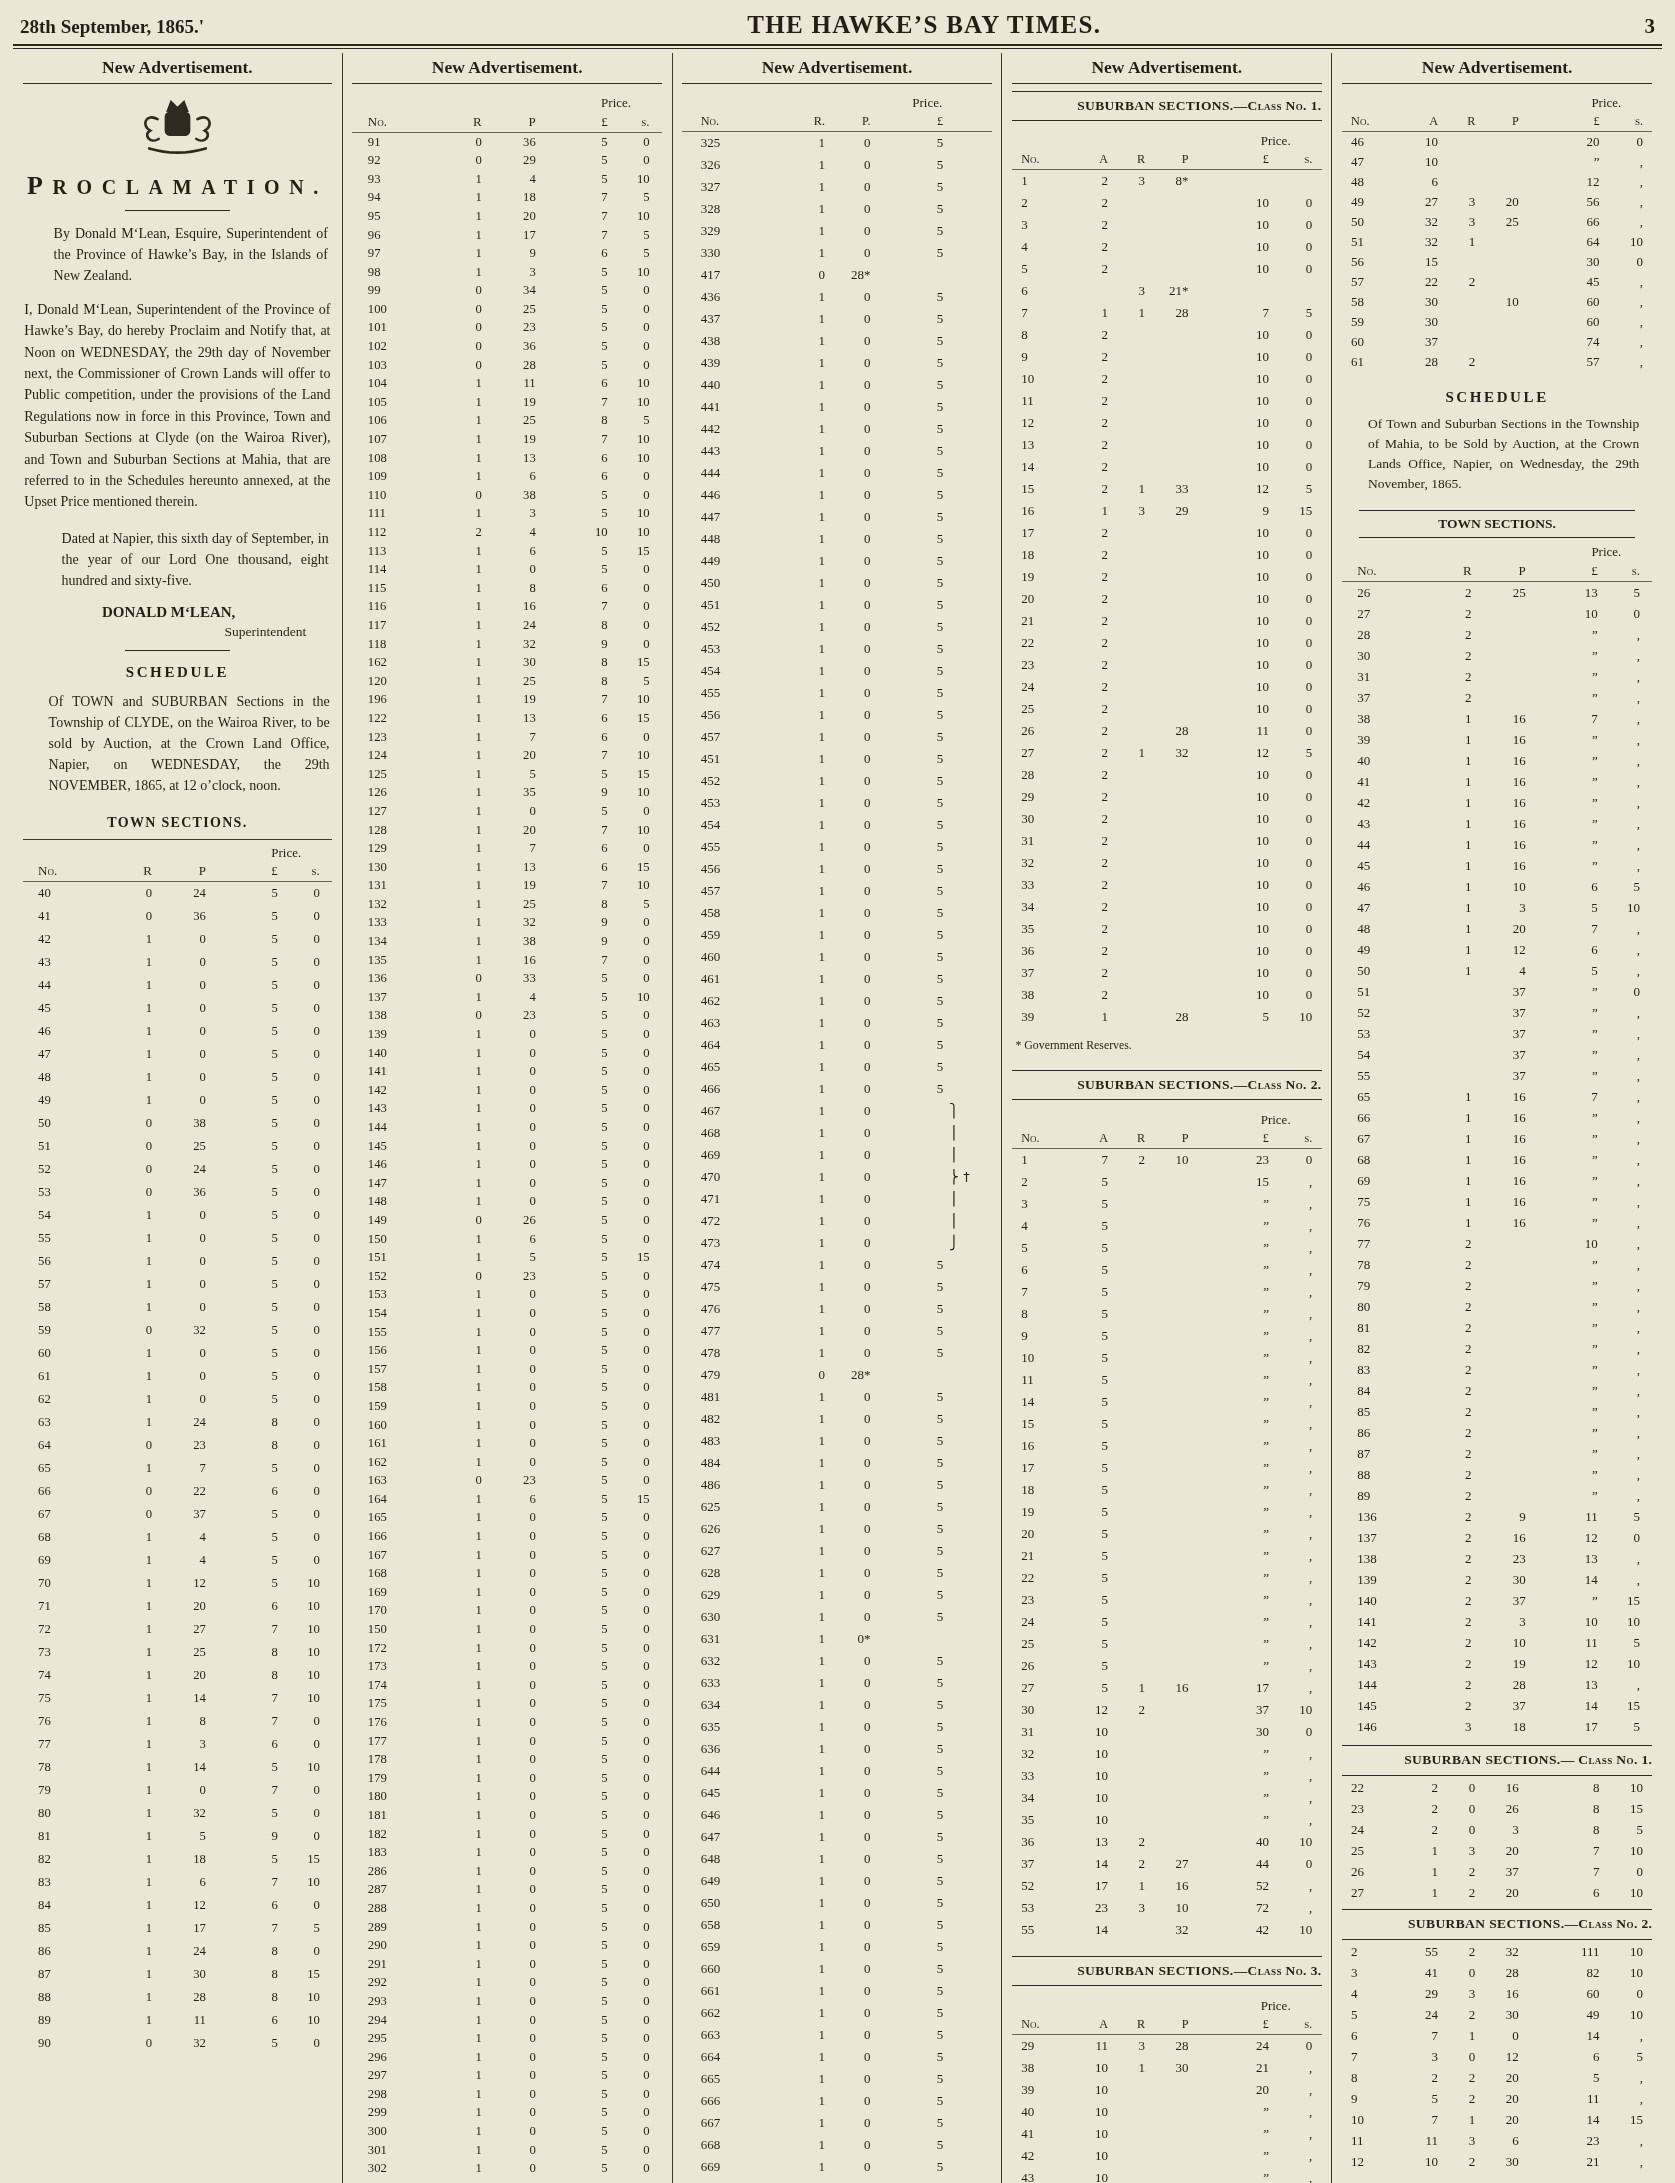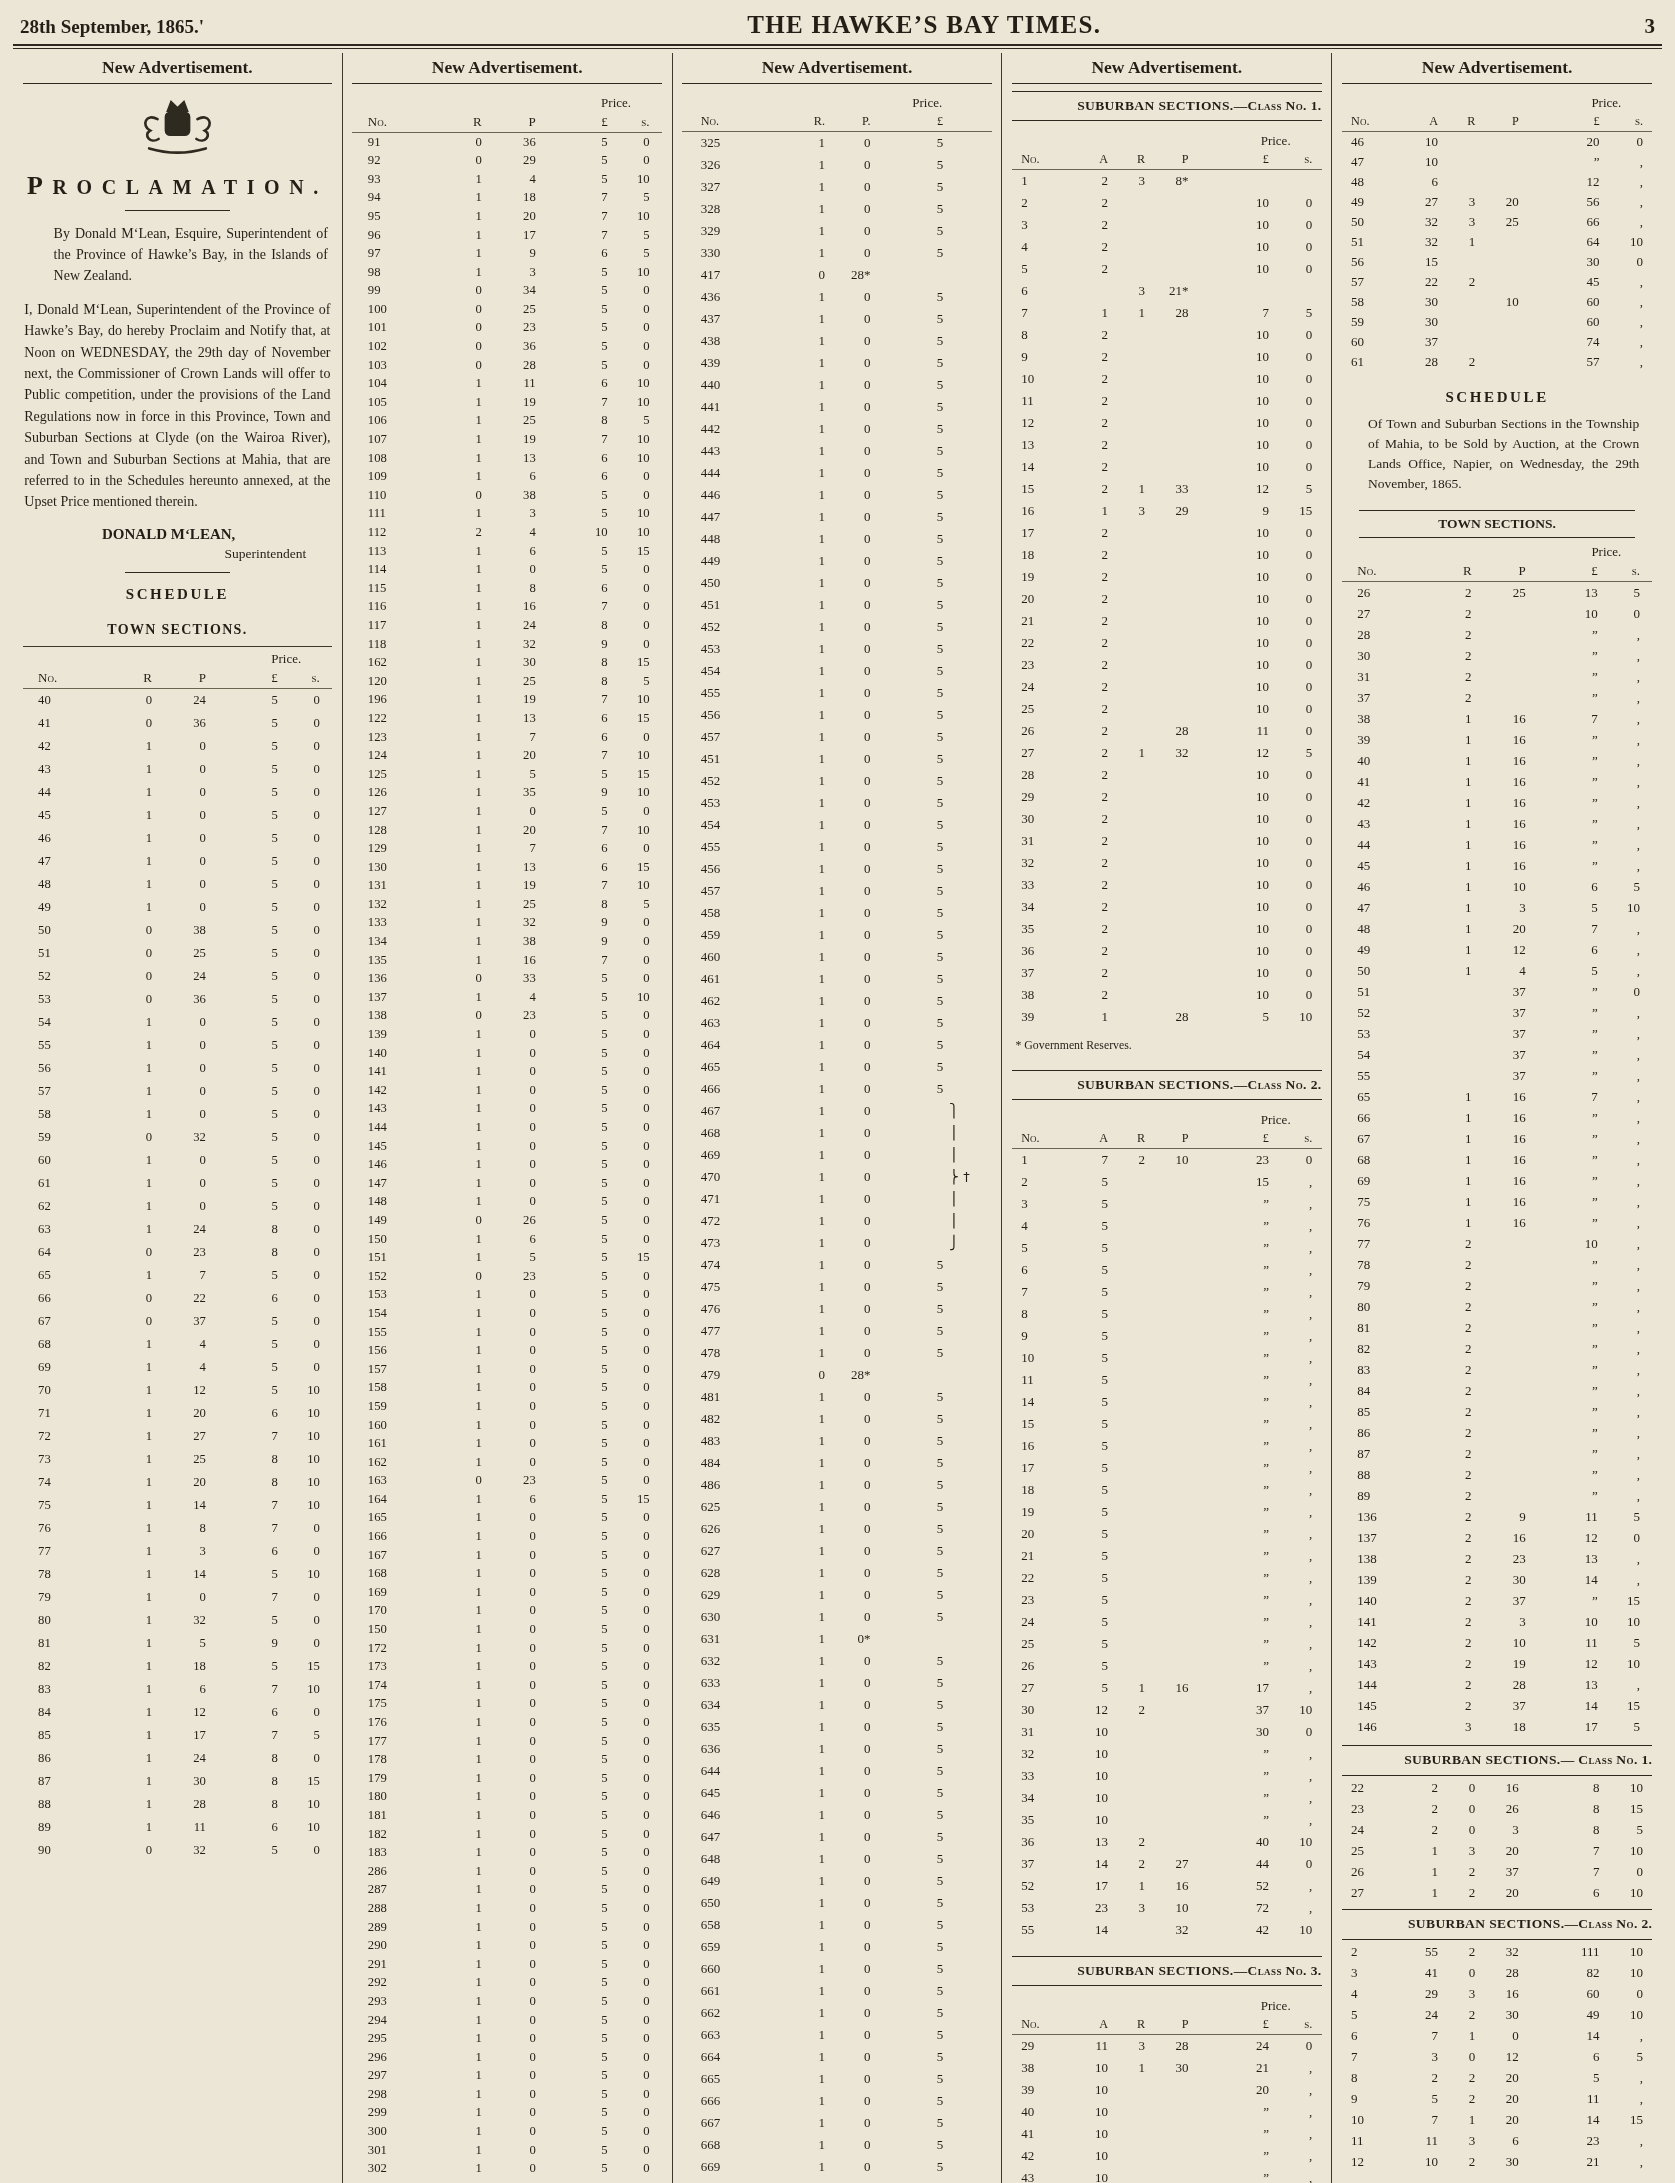--- a/index.html
+++ b/index.html
@@ -97,25 +97,27 @@
           <path d="M46 98 Q100 114 154 98"></path>
         </g>
       </svg>
     </div>
 
     <div class="proc-title">PROCLAMATION.</div>
     <div class="rule-short"></div>
 
     <p class="byline">By Donald M‘Lean, Esquire, Superintendent of the Province of Hawke’s Bay, in the Islands of New Zealand.</p>
     <p class="bodytext">I, Donald M‘Lean, Superintendent of the Province of Hawke’s Bay, do hereby Proclaim and Notify that, at Noon on WEDNESDAY, the 29th day of November next, the Commissioner of Crown Lands will offer to Public competition, under the provisions of the Land Regulations now in force in this Province, Town and Suburban Sections at Clyde (on the Wairoa River), and Town and Suburban Sections at Mahia, that are referred to in the Schedules hereunto annexed, at the Upset Price mentioned therein.</p>
+    <p class="dated">Dated at Napier, this sixth day of September, in the year of our Lord One thousand, eight hundred and sixty-five.</p>
     <div class="sig-name">DONALD M‘LEAN,</div>
     <div class="sig-title">Superintendent</div>
 
     <div class="rule-short"></div>
     <div class="sched-head">SCHEDULE</div>
+    <p class="sched-body">Of TOWN and SUBURBAN Sections in the Township of CLYDE, on the Wairoa River, to be sold by Auction, at the Crown Land Office, Napier, on WEDNESDAY, the 29th NOVEMBER, 1865, at 12 o’clock, noon.</p>
 
     <div class="subhead">TOWN SECTIONS.</div>
 
     <div class="table t5 rows-52">
       <div class="price-row">Price.</div>
       <div class="thead">
         <span class="c c0">No.</span>
         <span class="c c1">R</span>
         <span class="c c2">P</span>
         <span class="c c3">£</span>

